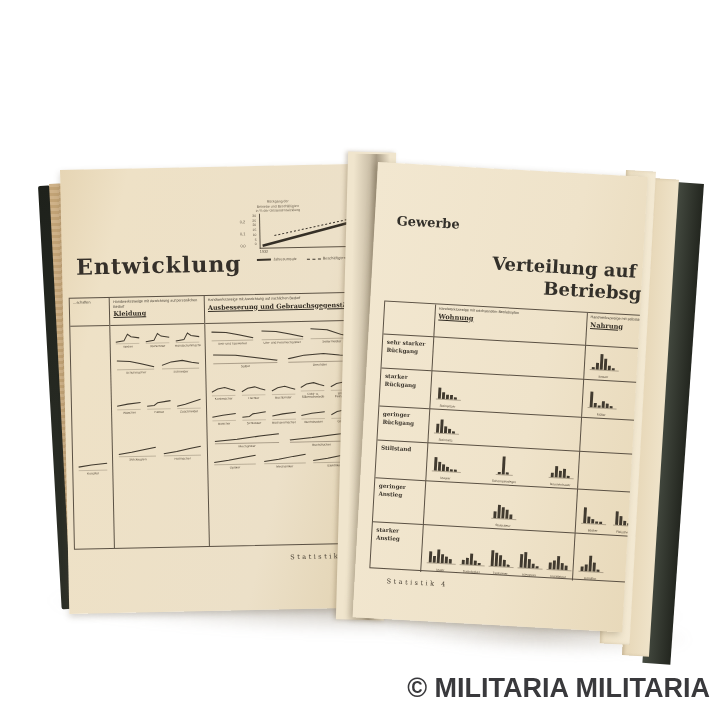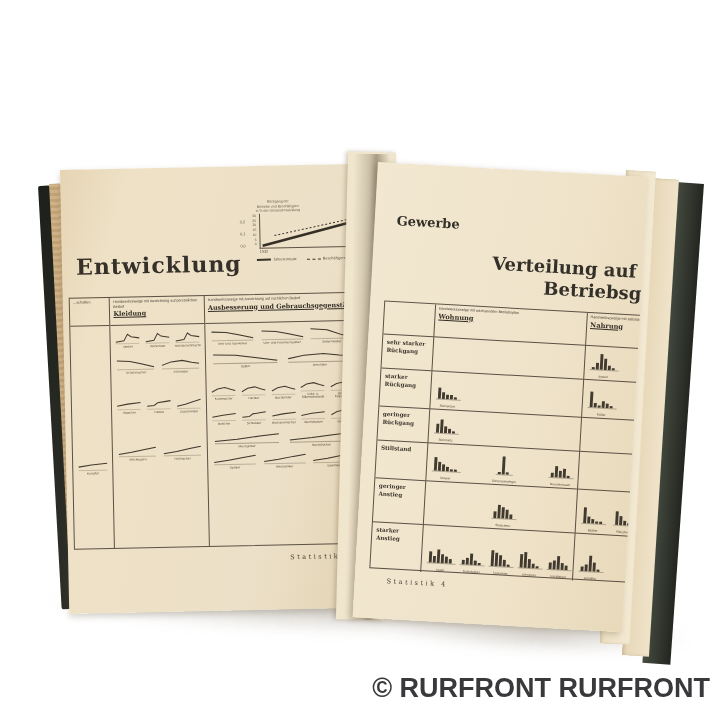--- a/index.html
+++ b/index.html
@@ -661,14 +661,14 @@
                 <line x1="0" y1="20.4" x2="28" y2="20.4" stroke="#8a7e6b" stroke-width="0.6"></line>
               </svg>
               <div class="bar-label">Konditor</div>
             </div>
           </div>
         </div>
       </div>
     <div class="rfooter">Statistik 4</div>
   </div>
 
-  <div class="watermark">© RURFRONT RURFRONT</div>
+  <div class="watermark">© MILITARIA MILITARIA</div>
 </div>
 
 </body></html>

